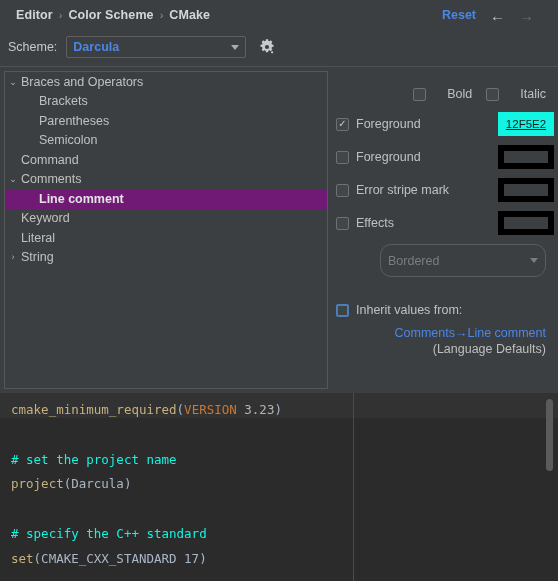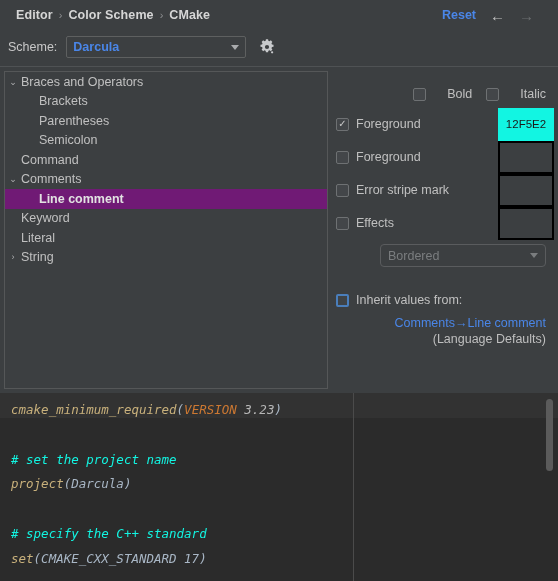--- a/index.html
+++ b/index.html
@@ -70,28 +70,28 @@
     border:1px solid #6e7173;border-radius:2px;background:#434649;
     display:flex;align-items:center;justify-content:center;
     font-size:10px;line-height:1;color:#c9c9c9;cursor:pointer;
   }
   .cb.focused{border:2px solid #4a7ebb;background:#3f4346;}
   .cb .tick{display:none;}
   .cb.checked .tick{display:block;}
   .cb-label{font-size:12.5px;color:#c0c0c0;margin-left:7px;white-space:nowrap;}
   .swatch{
     box-sizing:border-box;margin-left:auto;
-    width:56px;height:33px;border:2px solid #000000;background:#3c3f41;
+    width:56px;height:24px;border:6px solid #000000;background:#3c3f41;
     display:flex;align-items:center;justify-content:center;
-    font-size:11.5px;cursor:pointer;
+    font-size:11.5px;cursor:pointer;text-decoration:underline;
   }
   .swatch.filled{background:#12f5e2;border-color:#12f5e2;color:#1b1b1b;font-weight:normal;}
   .effects-combo{
-    box-sizing:border-box;margin-left:44px;width:166px;height:23px;
-    border:1px solid #5a5c5e;border-radius:4px;background:#3c3f41;
+    box-sizing:border-box;margin-left:44px;width:166px;height:33px;
+    border:1px solid #5a5c5e;border-radius:11px;background:#3c3f41;
     display:flex;align-items:center;padding:0 7px;
   }
   .effects-combo .val{font-size:12.5px;color:#7a7d7f;}
   .effects-combo .caret{
     margin-left:auto;width:0;height:0;
     border-left:4.5px solid transparent;border-right:4.5px solid transparent;
     border-top:5px solid #7a7d7f;
   }
   .inherit{margin-top:26px;}
   .inherit-row{display:flex;align-items:center;}
@@ -102,21 +102,21 @@
   
   .preview{
     position:absolute;left:0;top:393px;width:558px;height:188px;
     background:#2b2b2b;overflow:hidden;
     font-family:"DejaVu Sans Mono","Liberation Mono",monospace;
     font-size:12.5px;
   }
   .cur-line{position:absolute;left:0;top:0;width:558px;height:25px;background:#323232;}
   .margin-guide{position:absolute;left:353px;top:0;width:1px;height:188px;background:#4b4b4b;}
   .code{position:relative;padding:5px 0 0 11px;}
-  .line{height:24.8px;line-height:24.8px;white-space:pre;color:#a9b7c6;font-style:italic;}
+  .line{height:24.8px;line-height:24.8px;white-space:pre;color:#a9b7c6;}
   .tok-fn{color:#c9b17c;}
   .tok-kw{color:#cc7832;}
   .tok-num{color:#b6b6b6;}
   .tok-arg{color:#a9b7c6;}
   .tok-paren{color:#a9b7c6;}
   .tok-comment{color:#12f5e2;}
   .sb-track{position:absolute;right:2px;top:0;width:10px;height:188px;}
   .sb-thumb{position:absolute;right:3px;top:6px;width:7px;height:72px;background:#5b5b5b;border-radius:4px;cursor:pointer;}
 </style>
 </head>

